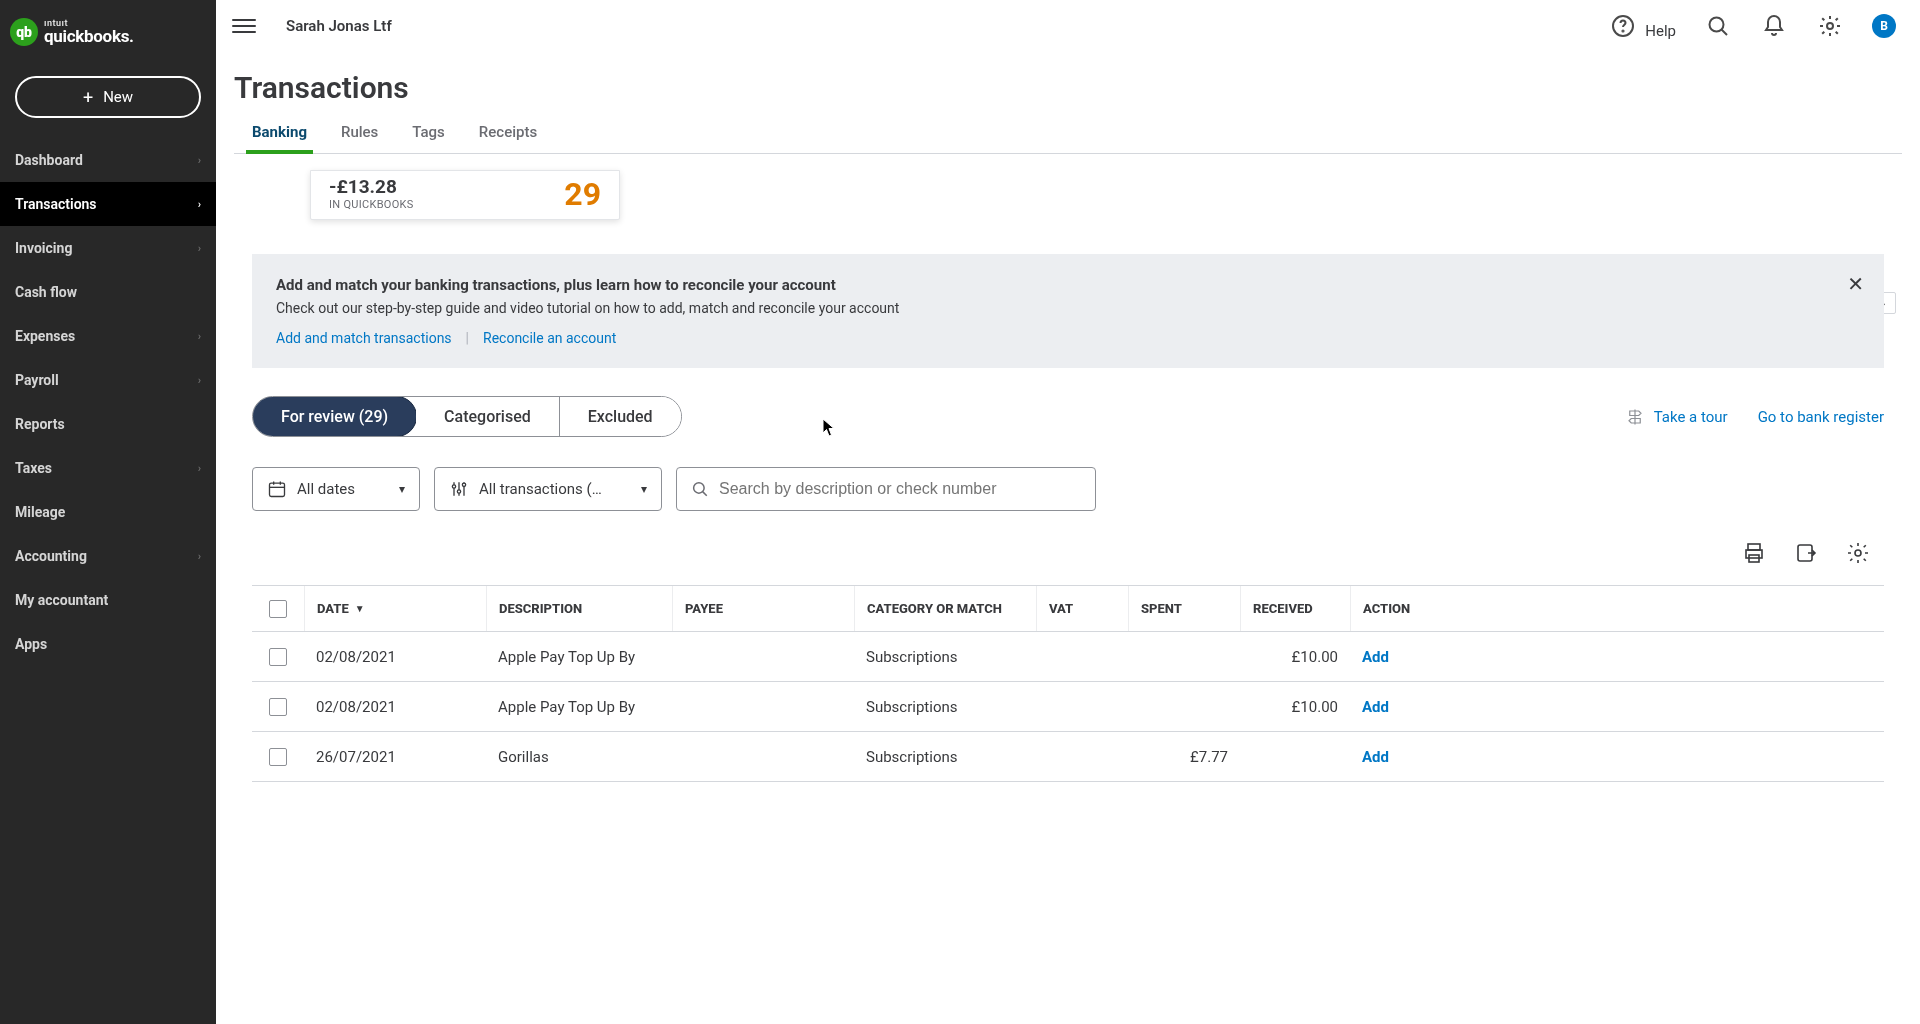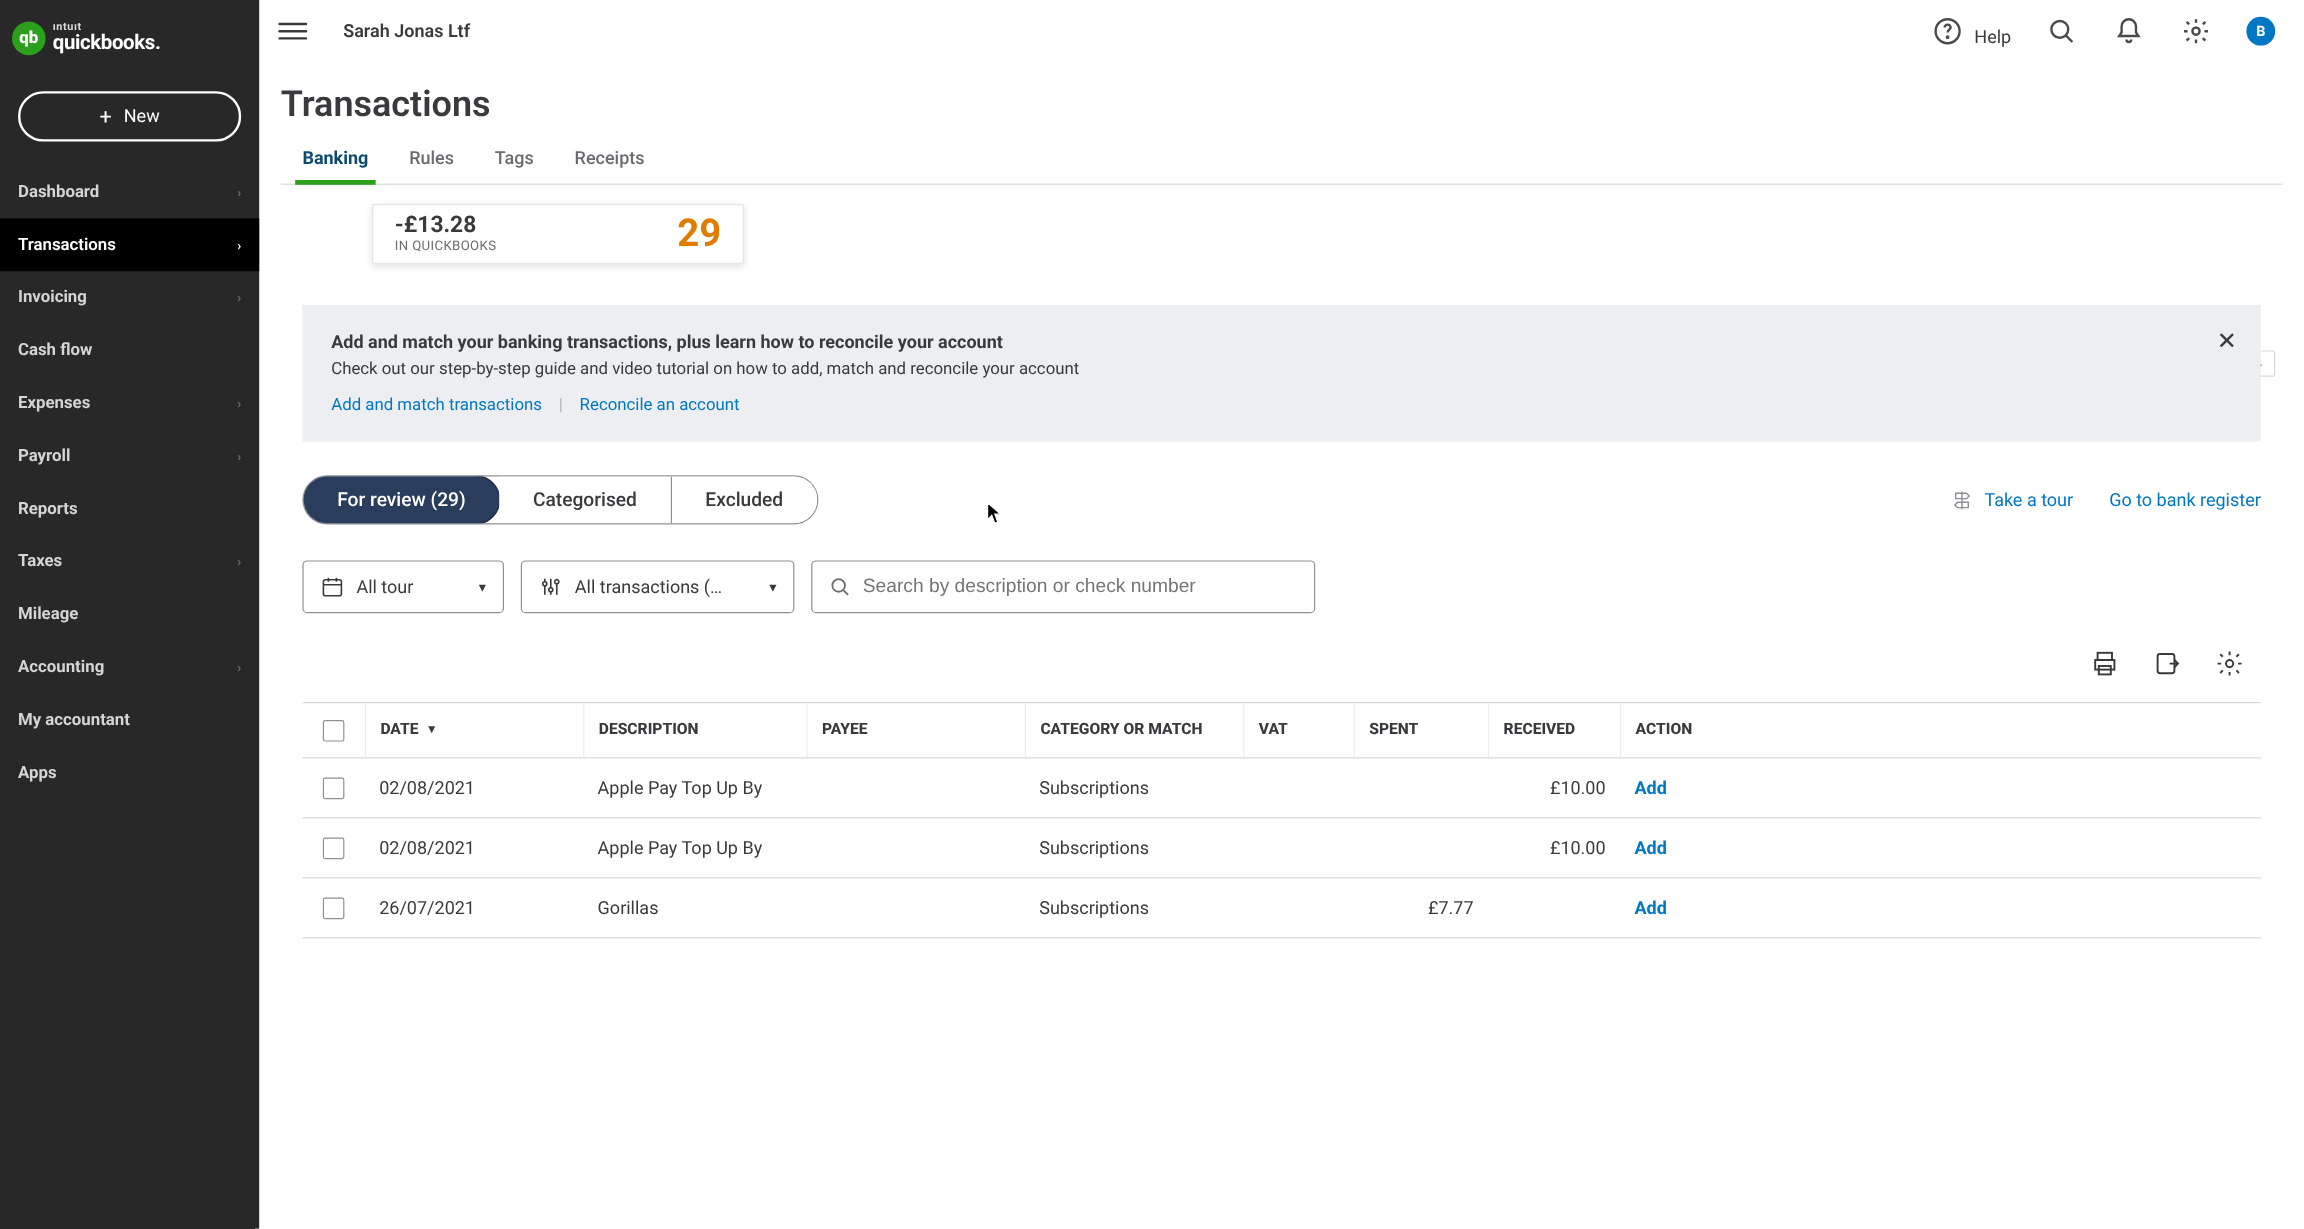--- a/index.html
+++ b/index.html
@@ -251,21 +251,21 @@
 
   <div class="filter-row2">
     <div class="dropdown">
       <div class="dd-left">
         <svg class="lead" viewBox="0 0 24 24">
             <rect x="3" y="5" width="18" height="16" rx="2"></rect>
             <line x1="3" y1="10" x2="21" y2="10"></line>
             <line x1="8" y1="3" x2="8" y2="7"></line>
             <line x1="16" y1="3" x2="16" y2="7"></line>
           </svg>
-        <span>All tour</span>
+        <span>All dates</span>
       </div>
       <span class="chev-d">▾</span>
     </div>
     <div class="dropdown" style="min-width:228px;">
       <div class="dd-left">
         <svg class="lead" viewBox="0 0 24 24">
             <line x1="6" y1="4" x2="6" y2="20"></line>
             <circle cx="6" cy="9" r="2" fill="#fff"></circle>
             <line x1="12" y1="4" x2="12" y2="20"></line>
             <circle cx="12" cy="15" r="2" fill="#fff"></circle>

